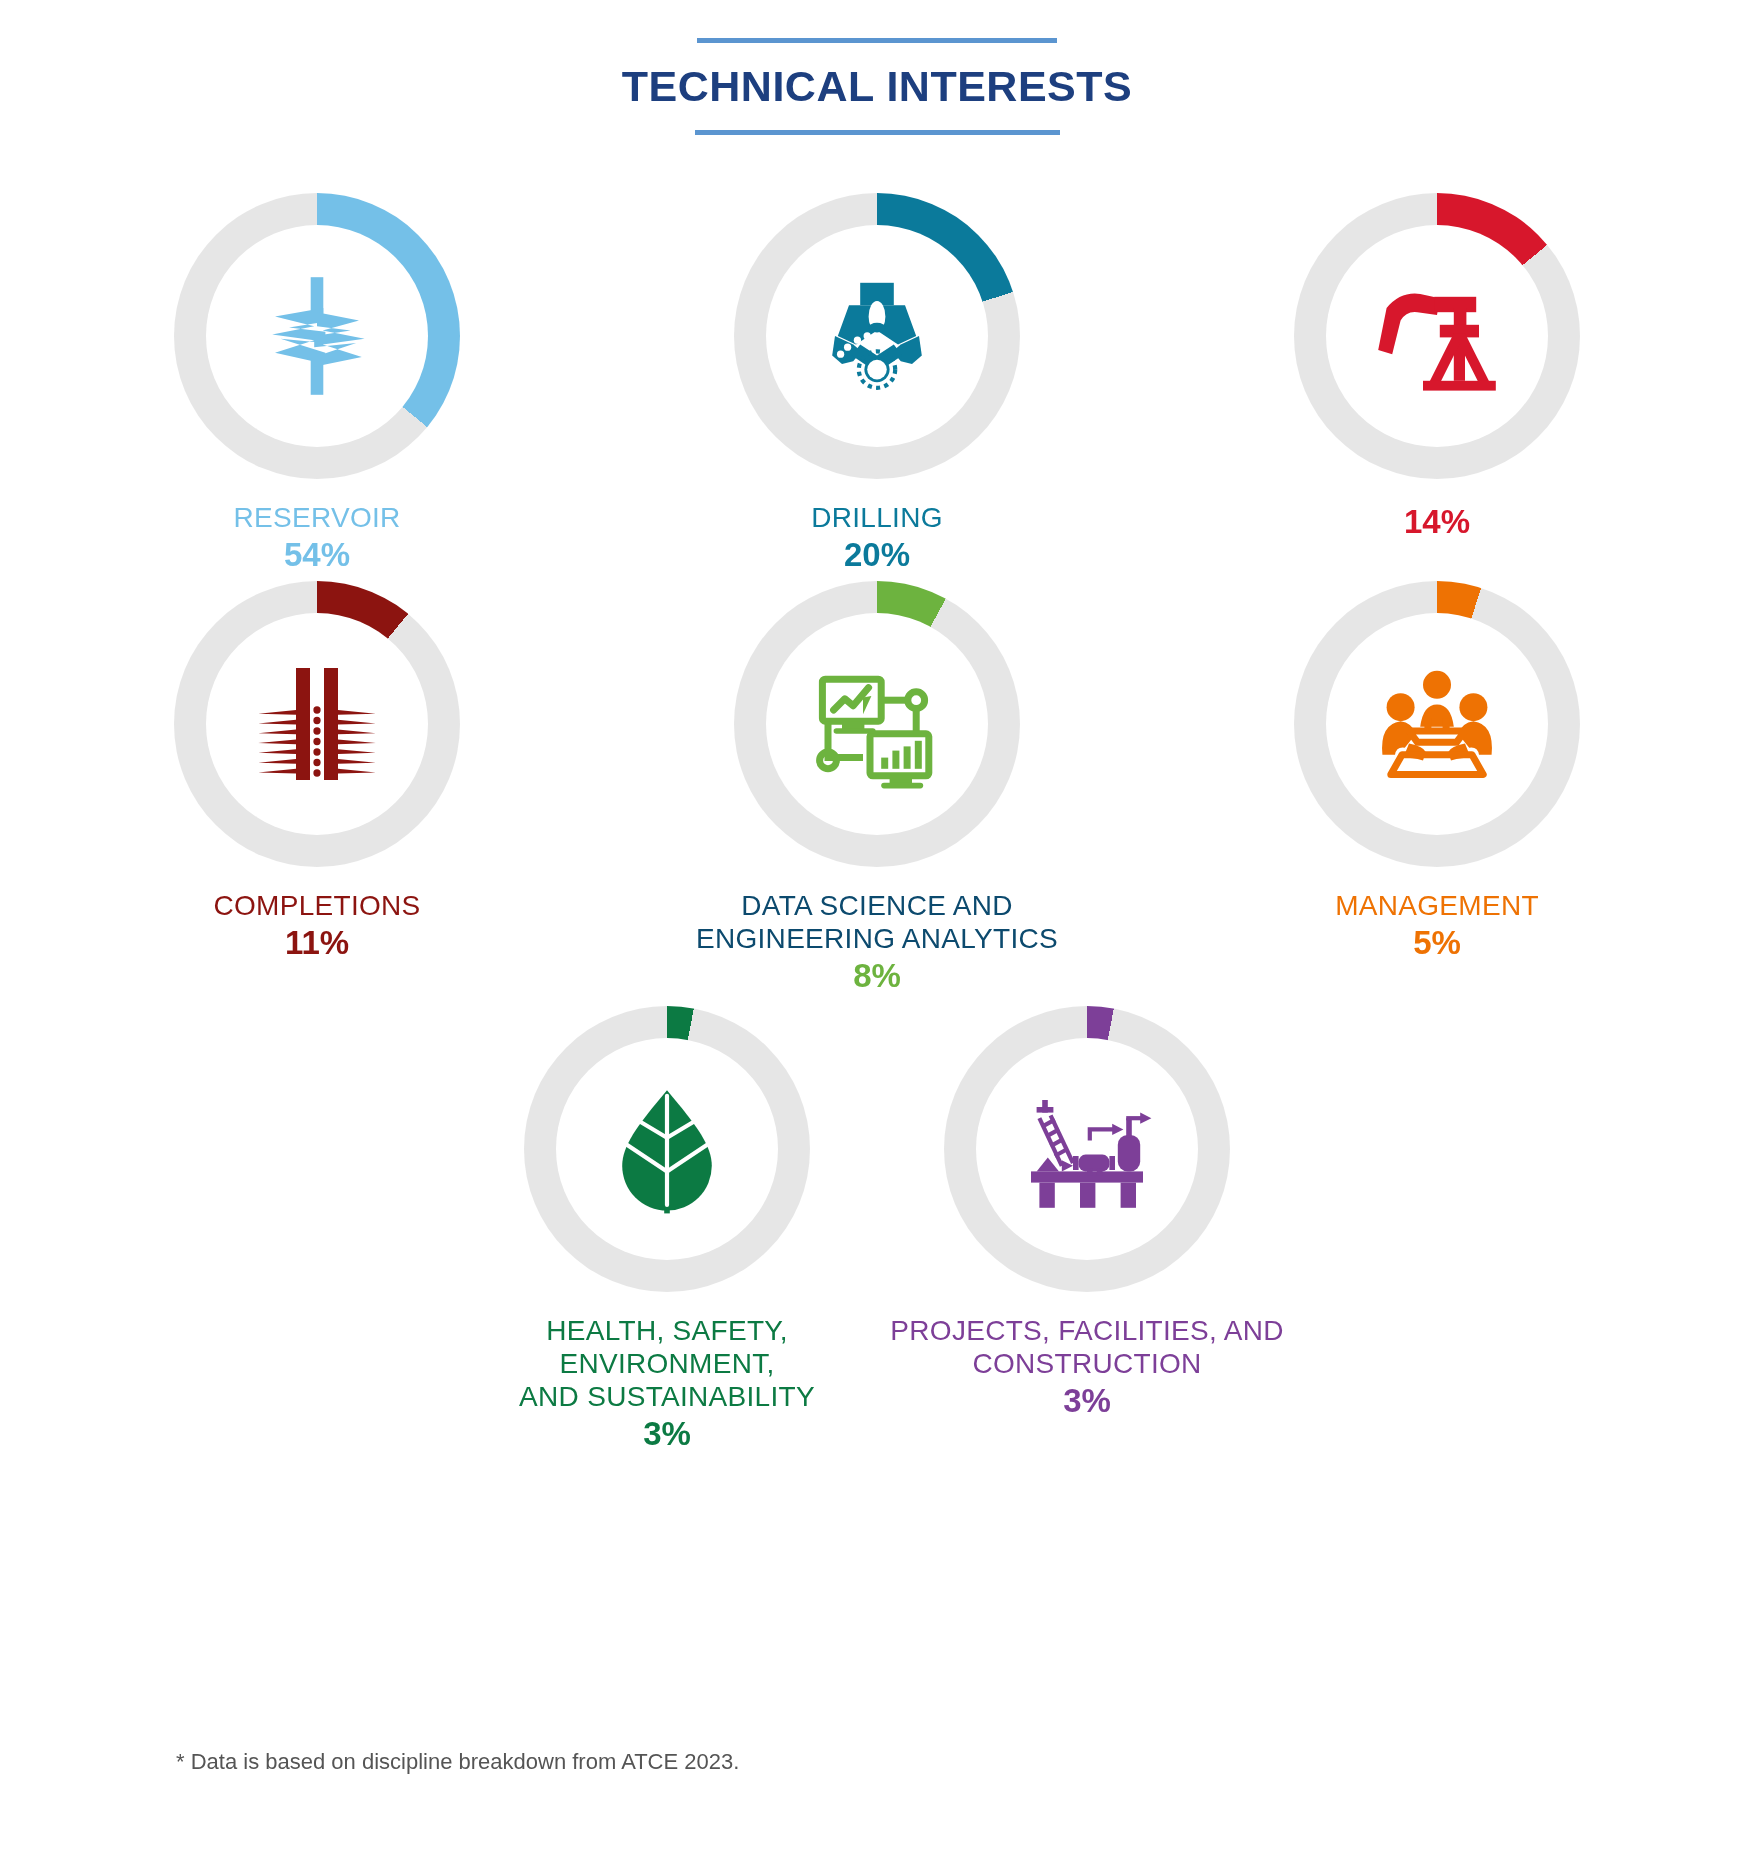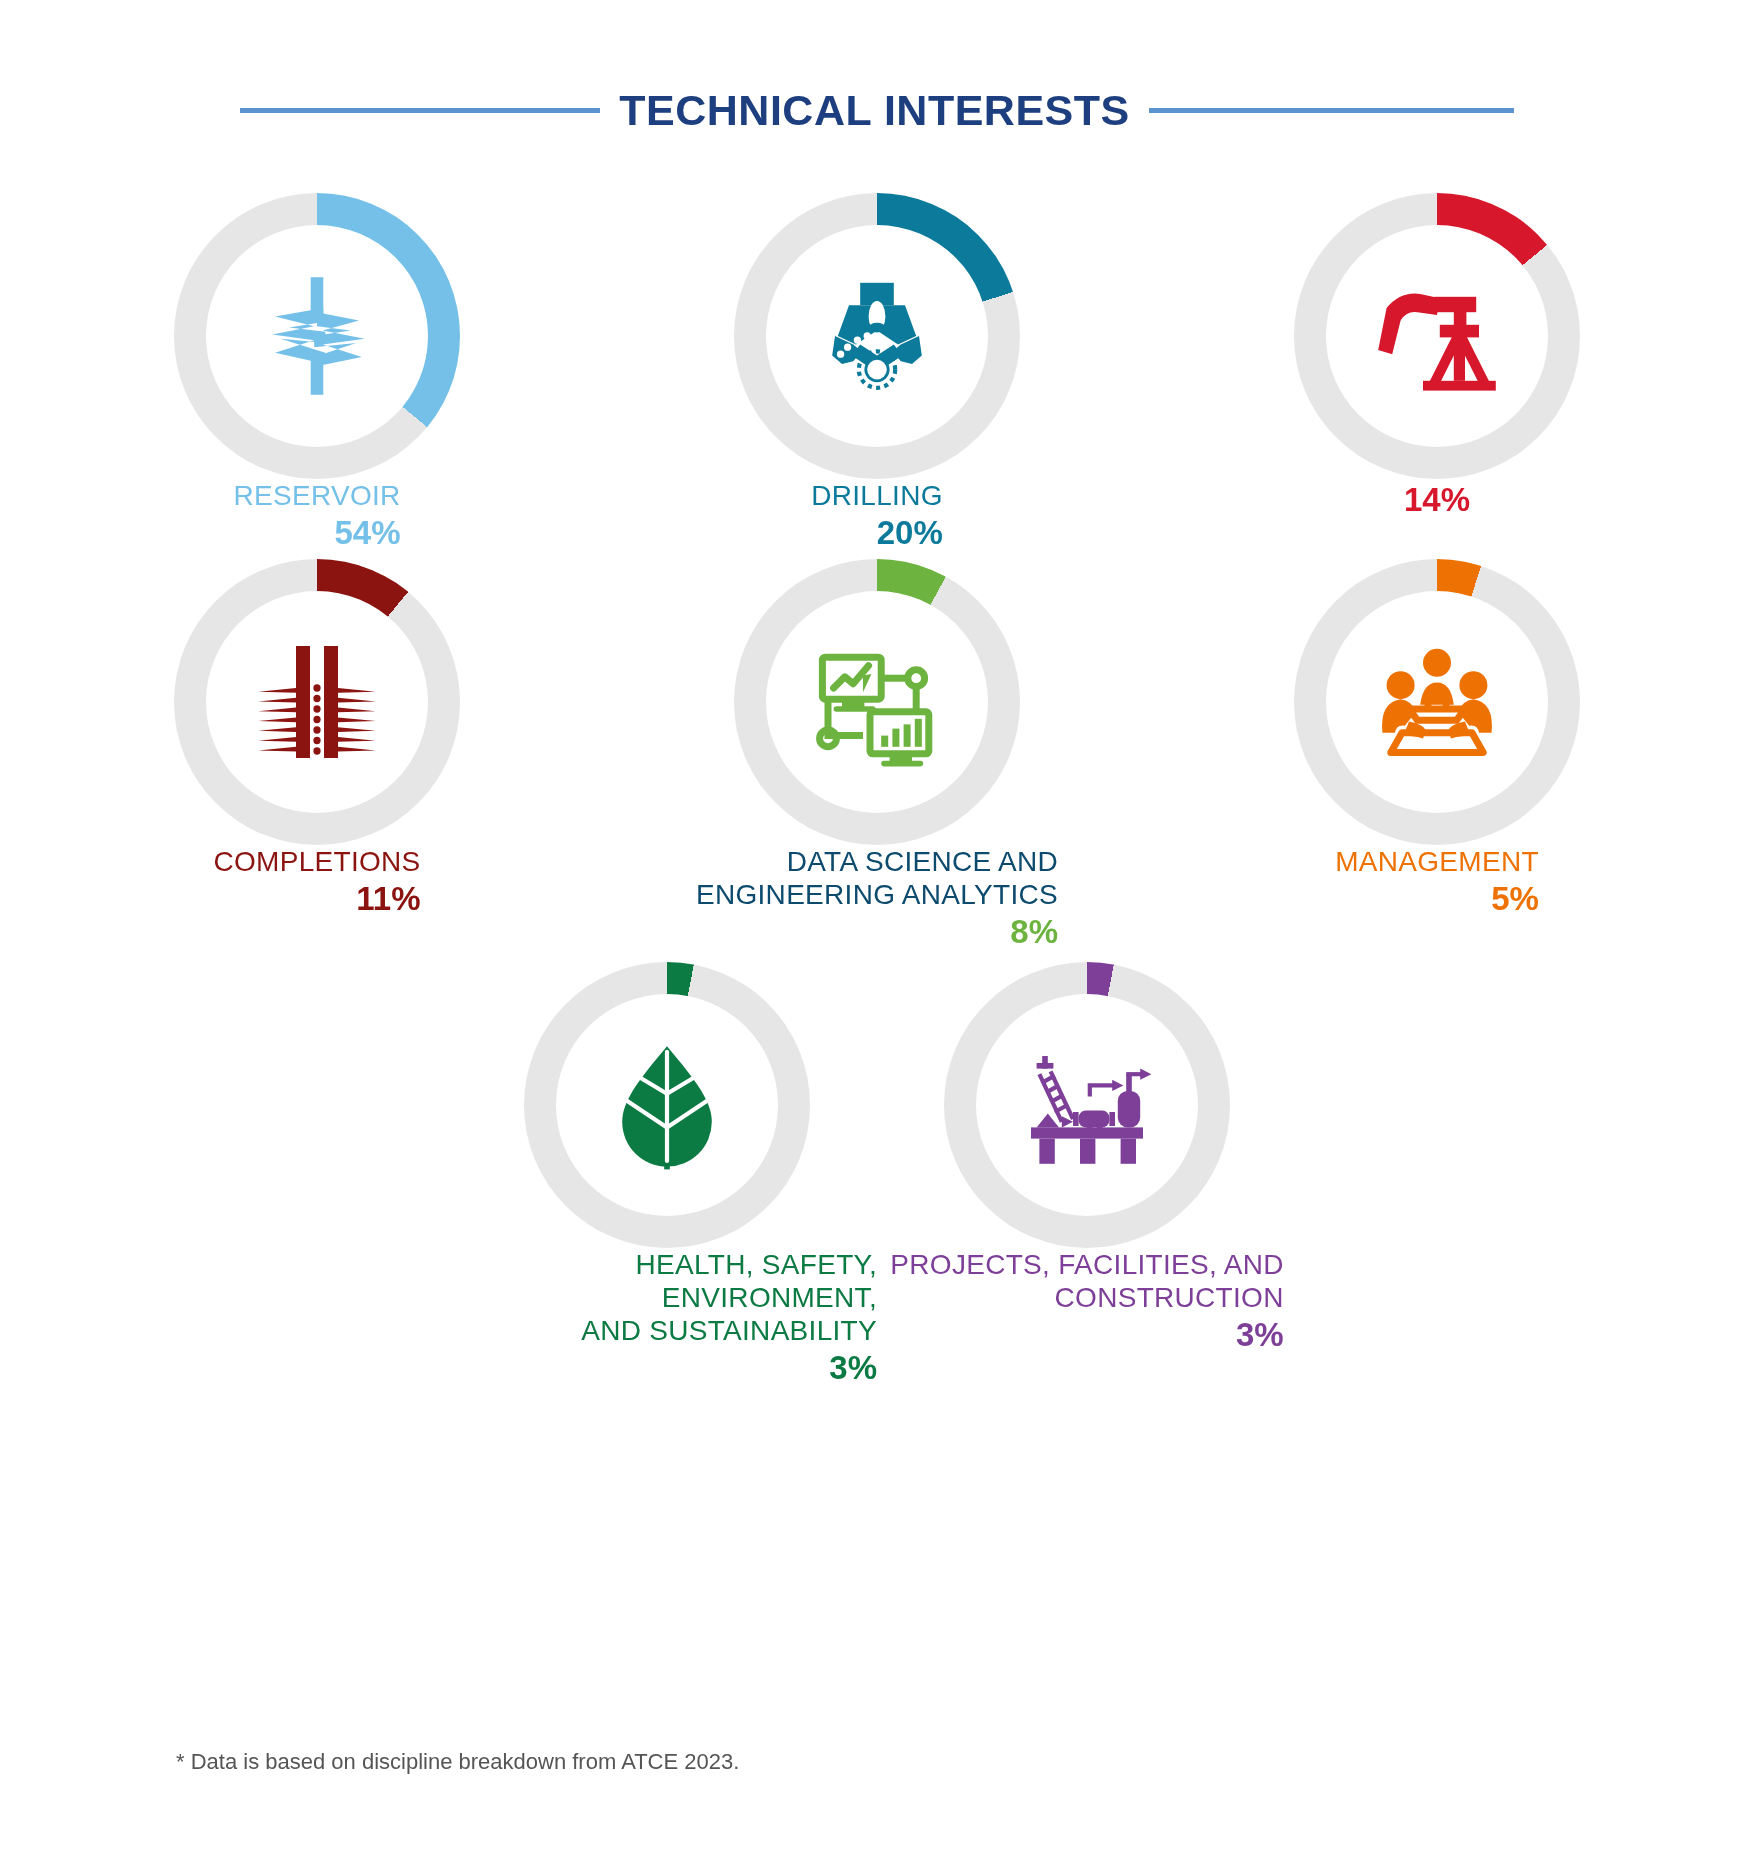--- a/index.html
+++ b/index.html
@@ -16,21 +16,22 @@
     height: 1851px;
     background: #ffffff;
   }
 
   
   .header {
     display: flex;
     align-items: center;
     justify-content: center;
     gap: 19px;
-    padding-top: 86px;
+    padding-top: 38px;
+    flex-direction: column;
   }
   .rule {
     height: 5px;
     background: #5b95d0;
     width: 360px;
   }
   .rule.left  { margin-left: 0; }
   .rule.right { width: 365px; }
   .title {
     font-size: 43px;
@@ -89,21 +90,22 @@
   .icon-box {
     width: 140px;
     height: 140px;
     display: flex;
     align-items: center;
     justify-content: center;
   }
   .icon-box svg { width: 100%; height: 100%; display: block; }
 
   .caption {
-    text-align: right;
+    margin-top: 22px;
+    text-align: center;
     line-height: 1.18;
   }
   .caption .label {
     display: block;
     font-size: 28px;
     letter-spacing: 0.3px;
     white-space: pre-line;
   }
   .caption .pct {
     display: block;

